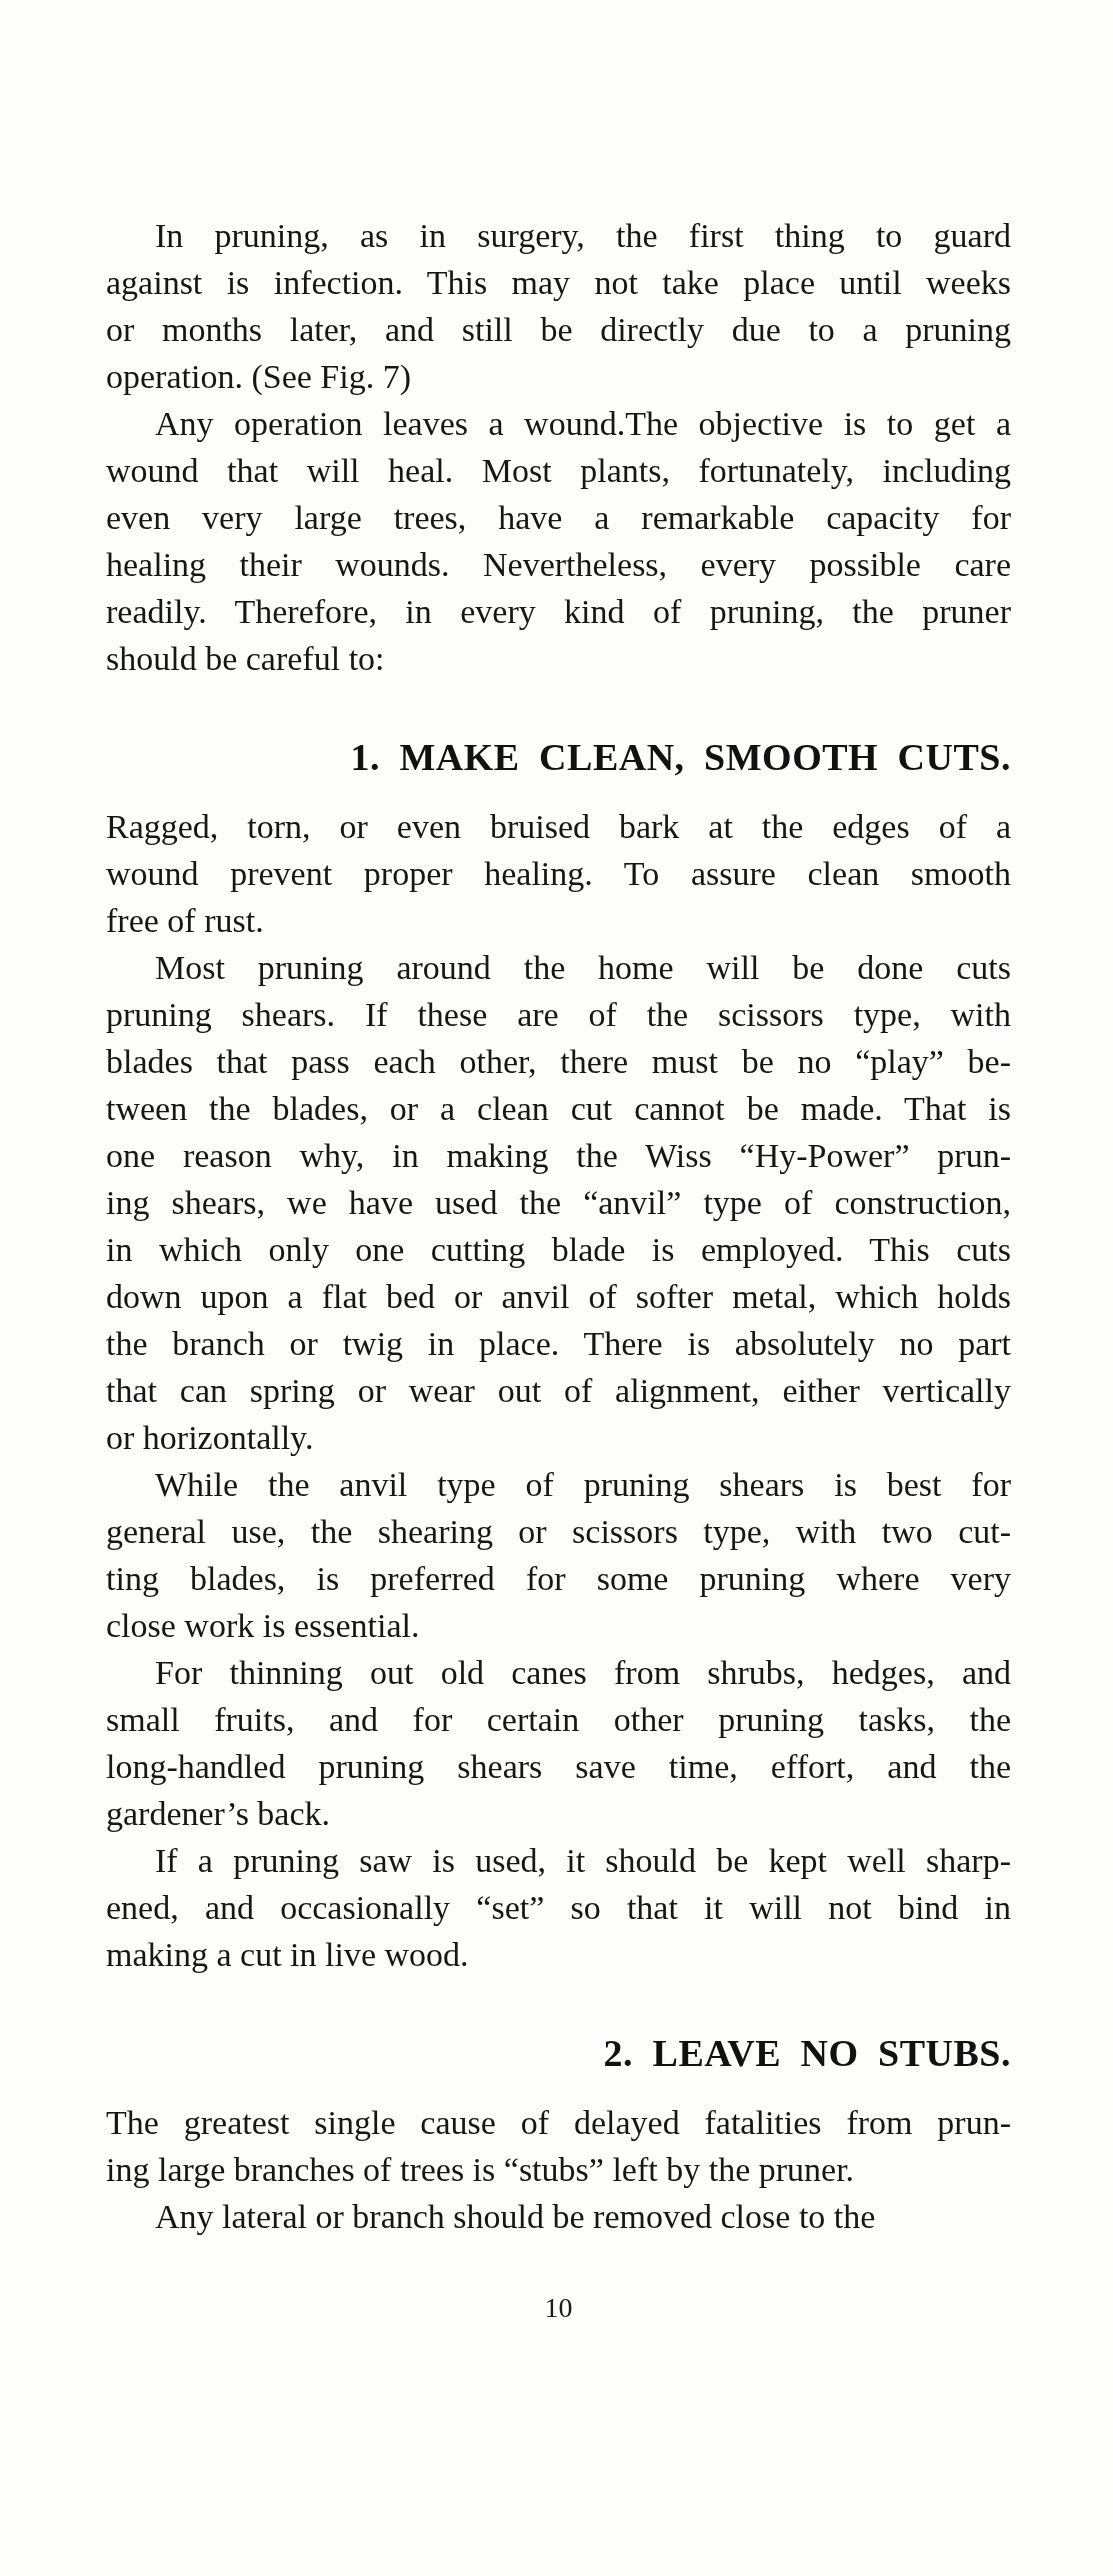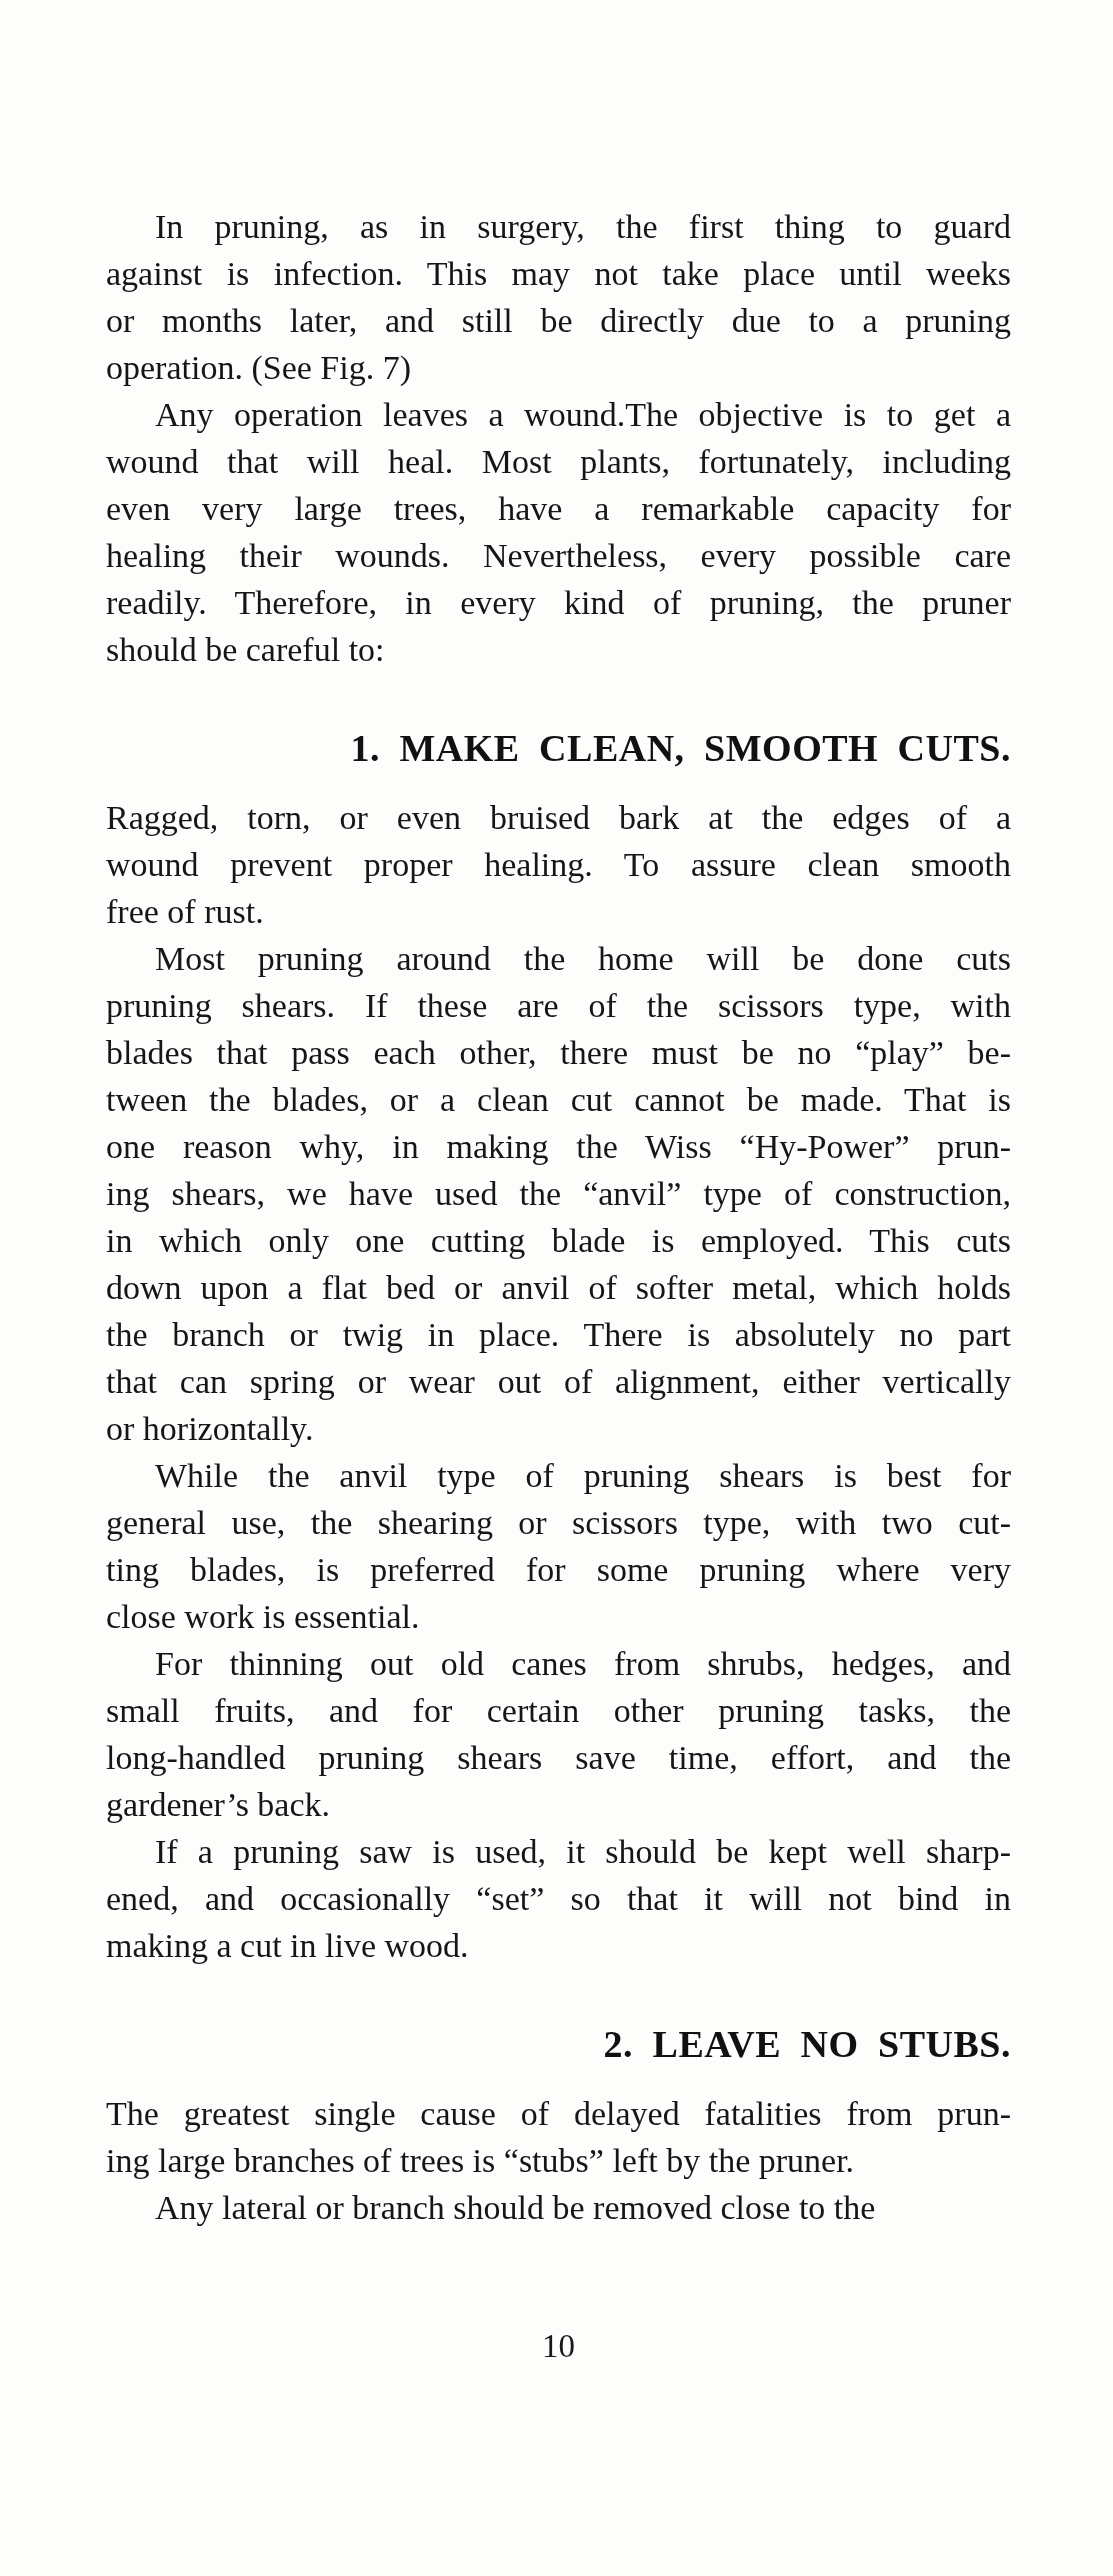--- a/index.html
+++ b/index.html
@@ -12,21 +12,21 @@
     width: 1114px;
     height: 2576px;
     background: #fdfdfc;
     overflow: hidden;
     color: #161616;
     font-family: "Liberation Serif", serif;
   }
   .text-flow {
     position: absolute;
     left: 106px;
-    top: 203px;
+    top: 212px;
     width: 905px;
     font-size: 34px;
     line-height: 47px;
   }
   .para {
     margin: 0;
   }
   .line {
     text-align: justify;
     text-align-last: justify;
@@ -42,23 +42,23 @@
     font-weight: bold;
     font-size: 38px;
     line-height: 45px;
     letter-spacing: 0.5px;
     word-spacing: 9.5px;
     margin: 53px 0 23px 0;
     text-align: right;
     color: #111111;
   }
   .page-number {
-    margin-top: 92px;
+    margin-top: 44px;
     text-align: center;
-    font-size: 33px;
+    font-size: 28px;
     color: #1a1a1a;
   }
 </style>
 </head>
 <body>
 
 <div class="page">
   <div class="text-flow">
 
   <div class="para indent">

